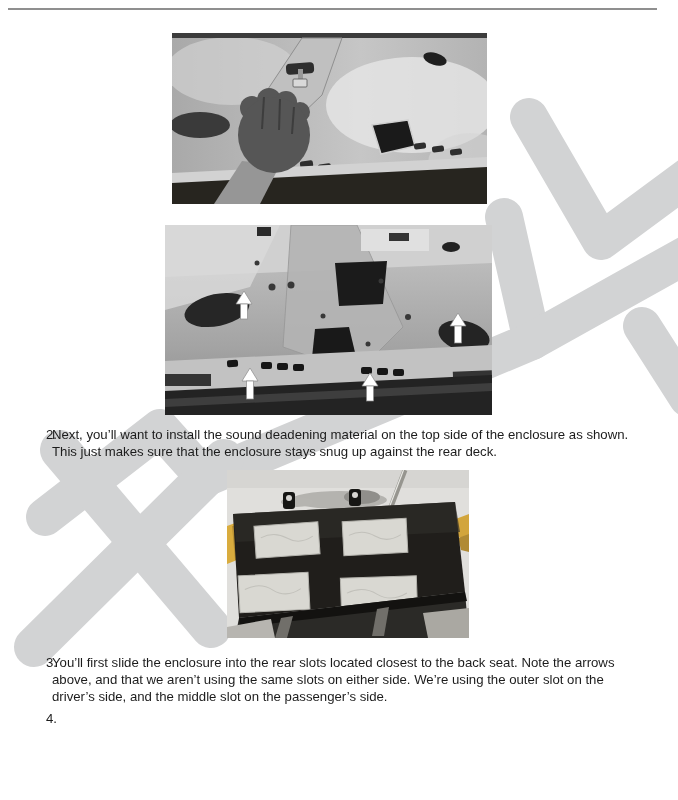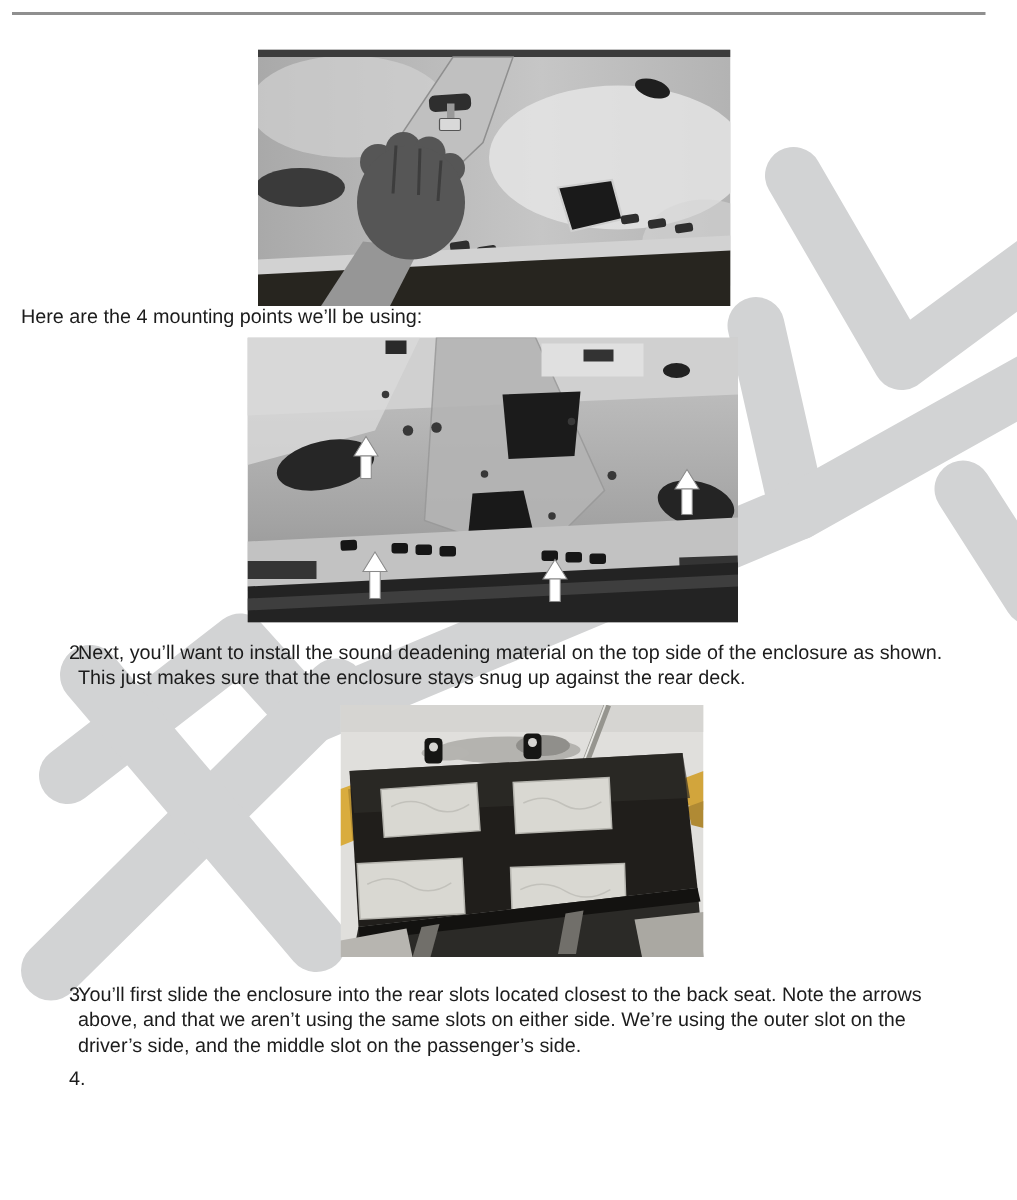--- a/index.html
+++ b/index.html
@@ -76,21 +76,20 @@
         <circle cx="80" cy="75" r="12" fill="#565656"></circle>
         <circle cx="97" cy="67" r="12" fill="#565656"></circle>
         <circle cx="114" cy="69" r="11" fill="#565656"></circle>
         <circle cx="128" cy="79" r="10" fill="#565656"></circle>
         <ellipse cx="102" cy="102" rx="36" ry="38" fill="#565656"></ellipse>
         <path d="M92,64 L90,96 M108,66 L107,97 M122,74 L120,101" stroke="#3d3d3d" stroke-width="2" fill="none"></path>
       </g>
     </svg>
   </figure>
 
-  <div class="txt intro">Here are the 4 mounting points we’ll be using:</div>
 
   <figure class="photo2">
     <svg viewBox="0 0 327 190" preserveAspectRatio="none">
       <defs>
         <linearGradient id="p2bg" x1="0" y1="0" x2="0" y2="1">
           <stop offset="0" stop-color="#c6c6c6"></stop>
             <stop offset="0.65" stop-color="#a3a3a3"></stop>
             <stop offset="1" stop-color="#8a8a8a"></stop>
         </linearGradient>
       </defs>

